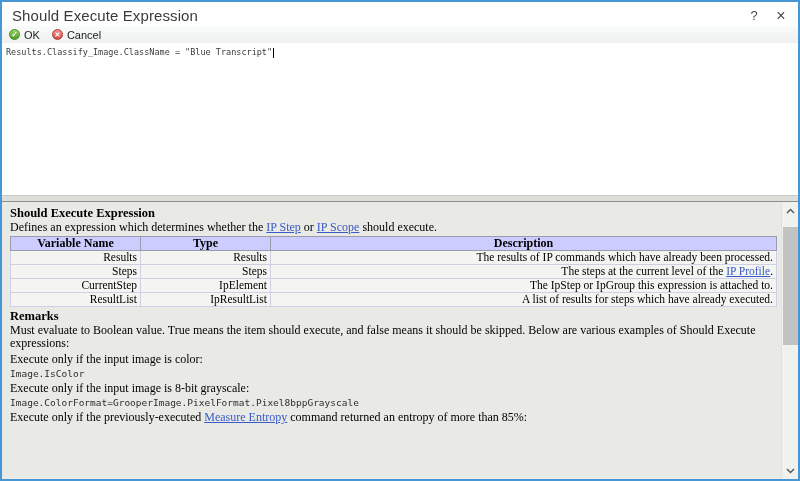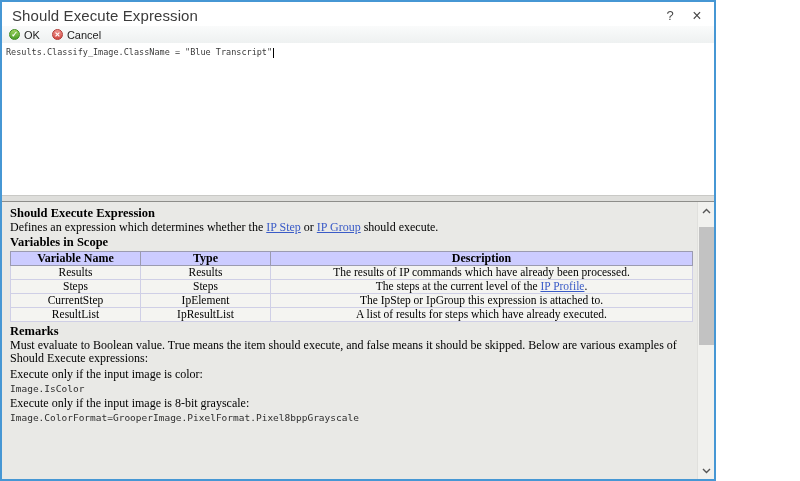--- a/index.html
+++ b/index.html
@@ -1,18 +1,18 @@
 <!DOCTYPE html>
 <html><head>
 <meta charset="utf-8">
 <style>
   * { margin:0; padding:0; box-sizing:border-box; }
   html,body { width:800px; height:481px; background:#fff; font-family:"Liberation Sans",sans-serif; }
   .window {
-    width:716px; height:481px;
+    width:800px; height:481px;
     border:2px solid #4697d4;
     background:#fef9c3;
     display:flex; flex-direction:column;
     overflow:hidden;
   }
   
   .titlebar {
     height:24px; background:#ffffff;
     display:flex; align-items:center;
     padding:2px 10px 0 10px;
@@ -69,21 +69,21 @@
     font-size:11.5px; background:#f4f4f1;
     border:1px solid #8f8f9b;
   }
   table.vars th {
     background:#ccccff; font-weight:bold; text-align:center;
     border:1px solid #9b9bb0; height:14px; padding:0 8px;
     font-size:12px;
   }
   table.vars td {
     border:1px solid #cfcfe6; height:14px; padding:0 3px;
-    font-weight:normal; text-align:center;
+    font-weight:normal; text-align:right;
   }
   .code-line {
     font-family:"DejaVu Sans Mono","Liberation Mono",monospace;
     font-size:9.5px; line-height:11px; color:#2e2e2e;
     margin:0 0 3px 0; white-space:pre;
   }
   .example { margin-top:3px; }
   
   .scrollbar {
     flex:0 0 17px; background:#f1f1ee;
@@ -118,23 +118,22 @@
 
   <div class="editor"><span>Results.Classify_Image.ClassName = "Blue Transcript"</span><span class="caret"></span></div>
 
   <div class="splitter"></div>
 
   <div class="help">
     <div class="help-content">
 
       <h4>Should Execute Expression</h4>
 
-      <p><span>Defines an expression which determines whether the </span><a>IP Step</a><span> or </span><a>IP Group</a><span> should execute.</span></p>
-
-      <h4>Variables in Scope</h4>
+      <p><span>Defines an expression which determines whether the </span><a>IP Step</a><span> or </span><a>IP Scope</a><span> should execute.</span></p>
+
 
       <table class="vars">
         <colgroup>
             <col style="width:130px">
             <col style="width:130px">
             <col>
           </colgroup>
         <tbody>
             <tr>
           <th>Variable Name</th>
@@ -171,20 +170,24 @@
         <p>Execute only if the input image is color:</p>
         <div class="code-line">Image.IsColor</div>
       </div>
 
 
       <div class="example">
         <p>Execute only if the input image is 8-bit grayscale:</p>
         <div class="code-line">Image.ColorFormat=GrooperImage.PixelFormat.Pixel8bppGrayscale</div>
       </div>
 
+      <div class="example">
+        <p><span>Execute only if the previously-executed </span><a>Measure Entropy</a><span> command returned an entropy of more than 85%:</span></p>
+
+      </div>
 
     </div>
 
     <div class="scrollbar">
       <div class="sb-arrow">
         <svg width="9" height="6" viewBox="0 0 9 6">
             <polyline points="1,5 4.5,1.5 8,5" stroke="#555" stroke-width="1.4" fill="none"></polyline>
           </svg>
       </div>
       <div class="sb-track">

